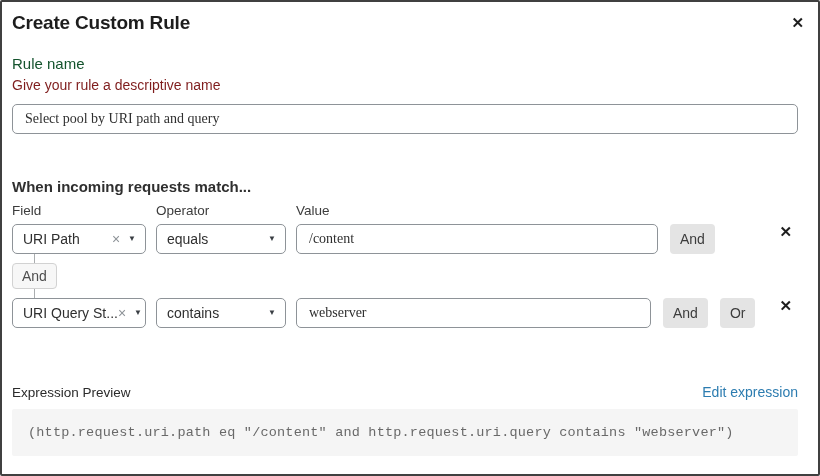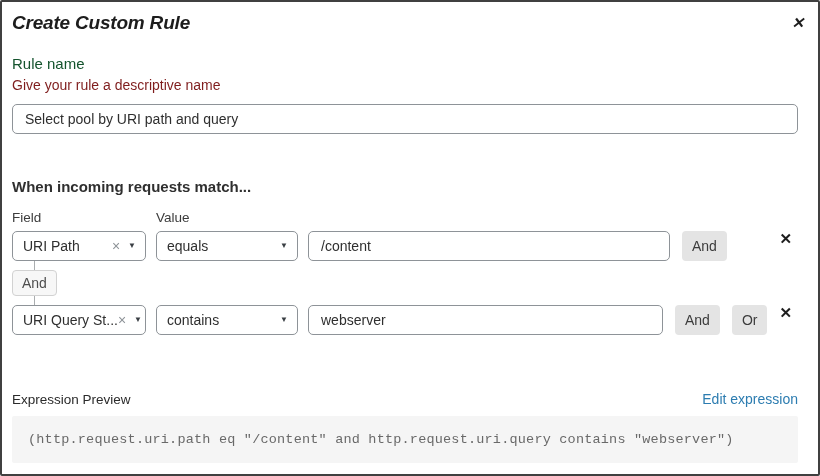--- a/index.html
+++ b/index.html
@@ -8,56 +8,56 @@
 
   .dialog {
     width:820px; height:476px;
     border:2px solid #404040; border-radius:2px;
     background:#fff;
     padding:10px 20px 0 10px;
     position:relative;
     overflow:hidden;
   }
 
-  .header { display:flex; justify-content:space-between; align-items:flex-start;font-style:italic; }
+  .header { display:flex; justify-content:space-between; align-items:flex-start; }
   .title { font-size:19px; font-weight:700; color:#1d1d1d; letter-spacing:-0.2px; }
   .close {
     font-size:15px; font-weight:700; color:#1d1d1d;
     cursor:pointer; line-height:1; margin-top:3px; margin-right:-6px;
   }
 
   .rule-name { margin-top:21px; }
   .field-label { font-size:15px; color:#14532d; }
   .helper { font-size:14px; color:#7f1d1d; margin-top:5px; }
 
   .text-input {
     height:30px; border:1px solid #8e9398; border-radius:5px;
-    font-family:Liberation Sans, sans-serif;
+    font-family:Liberation Serif, serif;
     font-size:14px; color:#2f2f2f; padding:0 12px;
     background:#fff; outline:none; display:block;
   }
   .rule-name .text-input { width:100%; margin-top:11px; }
 
   .match-heading { font-size:15px; font-weight:700; color:#2f2f2f; margin-top:44px; }
 
-  .col-labels { display:flex; margin-top:15px; font-size:13.5px; color:#3c3c3c; }
+  .col-labels { display:flex; margin-top:8px; font-size:13.5px; color:#3c3c3c; }
   .col-field { width:144px; }
   .col-operator { width:140px; }
   .col-value { flex:1; }
 
   .cond-row { display:flex; align-items:flex-start; margin-top:6px; }
 
   .select {
     height:30px; border:1px solid #8e9398; border-radius:5px;
     display:flex; align-items:center; padding:0 9px 0 10px;
     font-size:14px; color:#2f2f2f; background:#fff; cursor:pointer;
     white-space:nowrap; overflow:hidden;
   }
   .field-select { width:134px; margin-right:10px; }
-  .operator-select { width:142px; margin-right:10px; }
+  .operator-select { width:130px; margin-right:10px; }
   .sel-x { margin-left:auto; color:#8d9297; font-size:14px; line-height:1; cursor:pointer; }
   .caret { margin-left:8px; color:#3a3f44; font-size:8px; line-height:1; }
   .operator-select .caret { margin-left:auto; }
 
   .value-input.w1 { width:362px; }
   .value-input.w2 { width:355px; }
 
   .conj-btn {
     height:30px; padding:0 10px; margin-left:12px;
     background:#e4e4e4; border:none; border-radius:4px;
@@ -104,20 +104,21 @@
   <div class="rule-name">
     <div class="field-label">Rule name</div>
     <div class="helper">Give your rule a descriptive name</div>
     <input class="text-input" type="text" value="Select pool by URI path and query" style="">
   </div>
 
   <h2 class="match-heading">When incoming requests match...</h2>
 
   <div class="col-labels">
     <span class="col-field">Field</span>
+    <span class="col-operator">Operator</span>
     <span class="col-value">Value</span>
   </div>
 
   <div class="cond-row">
     <div class="select field-select">
       <span>URI Path</span>
       <span class="sel-x">×</span>
       <span class="caret">▼</span>
     </div>
     <div class="select operator-select">

